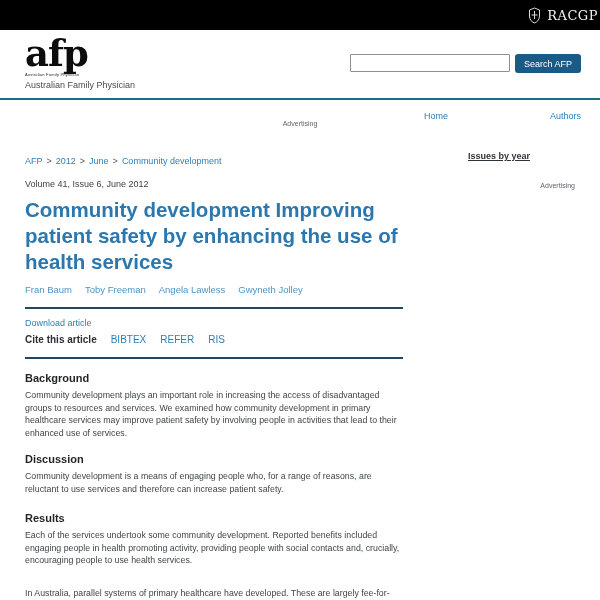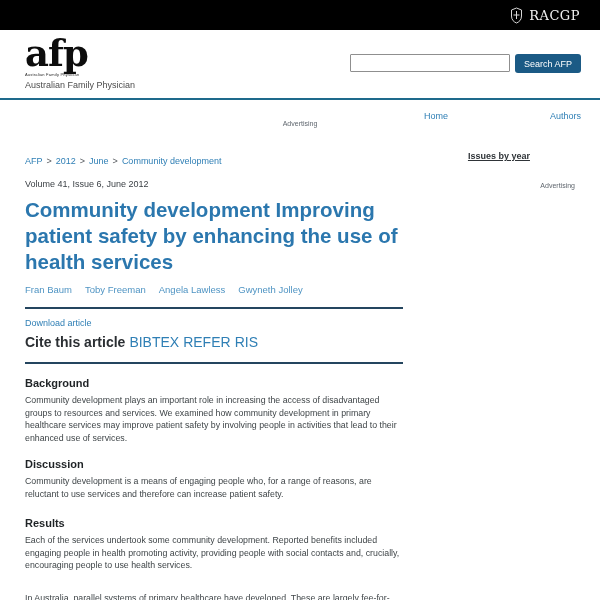--- a/index.html
+++ b/index.html
@@ -1,21 +1,21 @@
 <!DOCTYPE html>
 <html><head>
 <meta charset="utf-8">
 <style>
   * { margin:0; padding:0; box-sizing:border-box; }
   html,body { width:600px; height:600px; overflow:hidden; background:#ffffff;
     font-family:"Liberation Sans", sans-serif; }
 
   
   .topbar { height:30px; background:#000000; display:flex; align-items:center;
-    justify-content:flex-end; padding-right:20px; }
+    justify-content:flex-end; padding-right:2px; }
   .racgp-logo { display:flex; align-items:center; gap:5px; color:#f2f2f2;
     font-family:"DejaVu Serif", serif; font-size:13px; letter-spacing:0.5px; }
   .racgp-logo svg { display:block; }
 
   
   .header { position:relative; height:70px; background:#ffffff;
     border-bottom:2px solid #1e6a8c; padding:6px 0 0 25px; }
   .afp-logo { font-family:"DejaVu Serif", serif; font-weight:bold;
     font-size:37px; line-height:0.95; color:#0d0d0d; letter-spacing:-1px; }
   .afp-logo-sub { font-size:4px; color:#2a2a2a; margin-top:1px; letter-spacing:0.2px; }
@@ -41,21 +41,21 @@
     align-items:flex-end; }
   .volume-line { font-size:9px; color:#3a3f44; }
   .ad-side { font-size:7px; color:#5f666e; margin-top:2px; }
 
   .article-title { margin-top:8px; width:395px; color:#2b77ae; font-weight:bold;
     font-size:20.5px; line-height:1.27; }
   .authors { margin-top:9px; display:flex; gap:13px; font-size:9.5px; color:#4f94c3; }
   .rule { width:378px; border:none; border-top:2px solid #24455f; margin-top:12px; }
   .download-link { display:inline-block; margin-top:9px; font-size:9px;
     color:#2f7fb5; text-decoration:none; cursor:pointer; }
-  .cite-row { margin-top:4px; font-size:14px; color:#2b2f33; display:flex; gap:4px; }
+  .cite-row { margin-top:4px; font-size:10px; color:#2b2f33; display:flex; gap:14px; }
   .cite-label { font-weight:bold; }
   .cite-link { color:#2f7fb5; text-decoration:none; cursor:pointer; }
   .rule2 { margin-top:12px; }
 
   .section-heading { margin-top:13px; font-size:11px; font-weight:bold; color:#1f2326; }
   .section-text { margin-top:5px; width:380px; font-size:8.8px; line-height:12.5px;
     color:#3f4548; }
   .body-paragraph { margin-top:20px; width:380px; font-size:8.8px; line-height:12.4px;
     color:#3f4548; }
   .spacer-discussion { margin-top:14px; }

